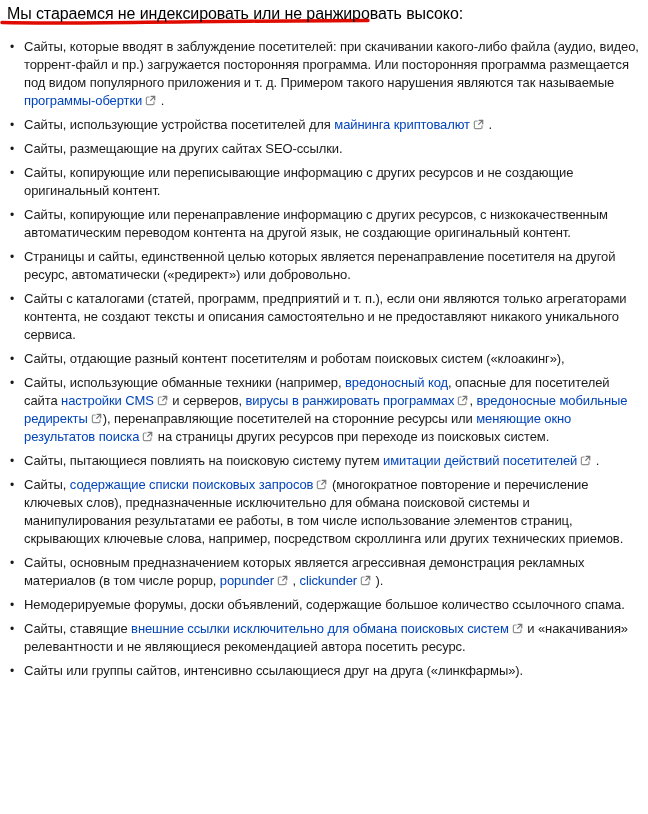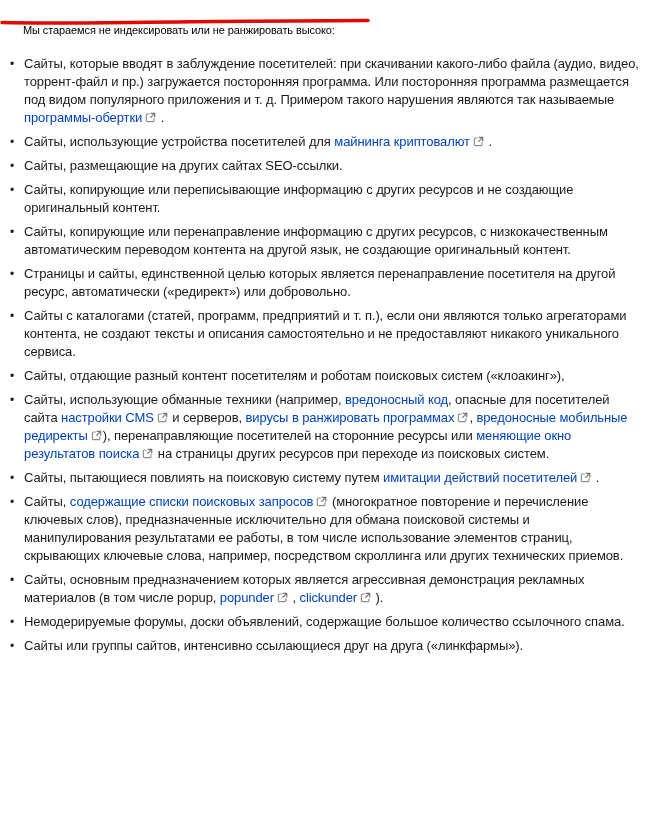--- a/index.html
+++ b/index.html
@@ -5,21 +5,21 @@
   html,body{margin:0;padding:0;background:#ffffff;}
   body{
     width:648px;height:814px;overflow:hidden;
     font-family:"Liberation Sans","DejaVu Sans",sans-serif;
     font-size:13px;line-height:18px;letter-spacing:-0.1px;
     color:var(--text,#1a1a1a);
     position:relative;
   }
   .page{padding:5px 8px 0 7px;position:relative;}
   .doc-title{
-    font-size:11px;line-height:18px;color:#000;margin:16px;font-weight:400;
+    font-size:16px;line-height:18px;color:#000;margin:0;font-weight:400;
     position:relative;z-index:2;
   }
   .underline-annotation{
     position:absolute;left:0;top:17px;width:372px;height:10px;z-index:1;
     pointer-events:none;
   }
   ul.violations{list-style:none;margin:15px 0 0 0;padding:0;}
   ul.violations li{
     position:relative;padding-left:17px;margin-bottom:6px;
   }
@@ -89,15 +89,20 @@
       <li>Сайты, основным предназначением которых является агрессивная демонстрация рекламных материалов (в том числе popup, <a class="doc-link">popunder</a><svg viewBox="0 0 12 12" class="ext-icon">
           <path d="M4.6 2.2 H2.6 A1.1 1.1 0 0 0 1.5 3.3 V9.4 A1.1 1.1 0 0 0 2.6 10.5 H8.7 A1.1 1.1 0 0 0 9.8 9.4 V7.4" fill="none" stroke="#8f8f8f" stroke-width="1.3" stroke-linecap="round" stroke-linejoin="round"></path>
           <path d="M6.6 1.4 H10.6 V5.4" fill="none" stroke="#777777" stroke-width="1.3" stroke-linecap="round" stroke-linejoin="round"></path>
           <path d="M10.4 1.6 L6.2 5.8" fill="none" stroke="#777777" stroke-width="1.3" stroke-linecap="round" stroke-linejoin="round"></path>
         </svg> , <a class="doc-link">clickunder</a><svg viewBox="0 0 12 12" class="ext-icon">
           <path d="M4.6 2.2 H2.6 A1.1 1.1 0 0 0 1.5 3.3 V9.4 A1.1 1.1 0 0 0 2.6 10.5 H8.7 A1.1 1.1 0 0 0 9.8 9.4 V7.4" fill="none" stroke="#8f8f8f" stroke-width="1.3" stroke-linecap="round" stroke-linejoin="round"></path>
           <path d="M6.6 1.4 H10.6 V5.4" fill="none" stroke="#777777" stroke-width="1.3" stroke-linecap="round" stroke-linejoin="round"></path>
           <path d="M10.4 1.6 L6.2 5.8" fill="none" stroke="#777777" stroke-width="1.3" stroke-linecap="round" stroke-linejoin="round"></path>
         </svg> ).</li>
       <li>Немодерируемые форумы, доски объявлений, содержащие большое количество ссылочного спама.</li>
+      <li>Сайты, ставящие <a class="doc-link">внешние ссылки исключительно для обмана поисковых систем</a><svg viewBox="0 0 12 12" class="ext-icon">
+          <path d="M4.6 2.2 H2.6 A1.1 1.1 0 0 0 1.5 3.3 V9.4 A1.1 1.1 0 0 0 2.6 10.5 H8.7 A1.1 1.1 0 0 0 9.8 9.4 V7.4" fill="none" stroke="#8f8f8f" stroke-width="1.3" stroke-linecap="round" stroke-linejoin="round"></path>
+          <path d="M6.6 1.4 H10.6 V5.4" fill="none" stroke="#777777" stroke-width="1.3" stroke-linecap="round" stroke-linejoin="round"></path>
+          <path d="M10.4 1.6 L6.2 5.8" fill="none" stroke="#777777" stroke-width="1.3" stroke-linecap="round" stroke-linejoin="round"></path>
+        </svg> и «накачивания» релевантности и не являющиеся рекомендацией автора посетить ресурс.</li>
       <li>Сайты или группы сайтов, интенсивно ссылающиеся друг на друга («линкфармы»).</li>
     </ul>
 </div>
 
 </body></html>

